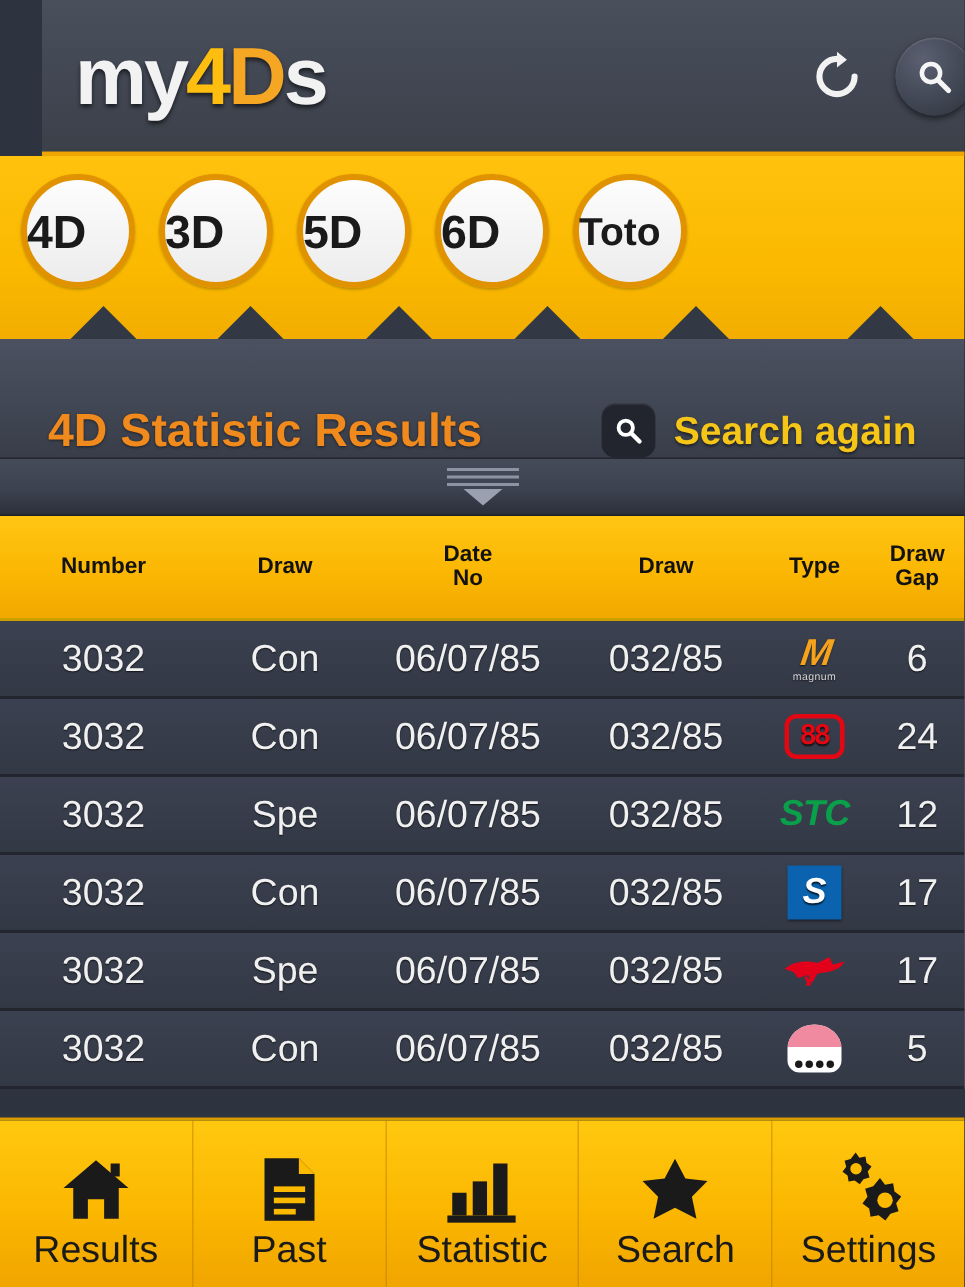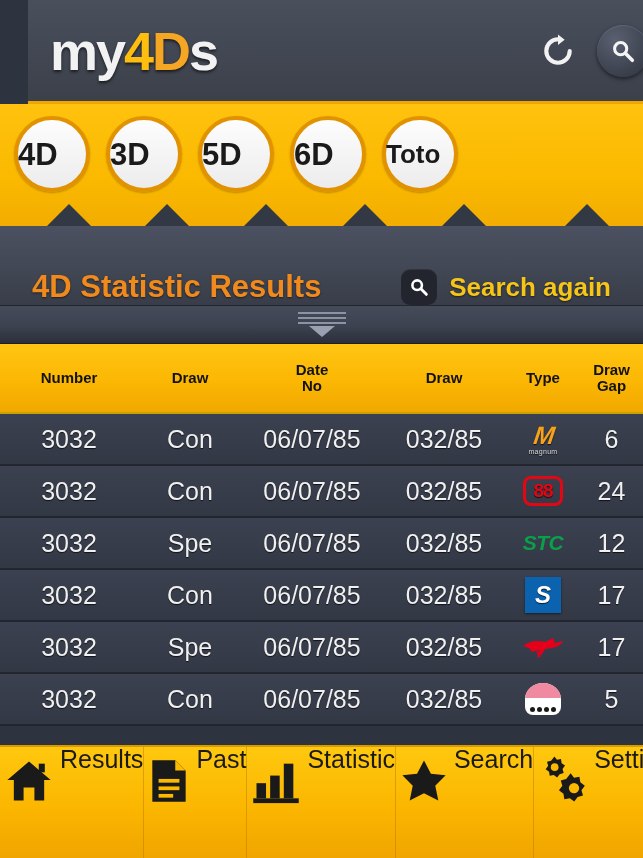--- a/index.html
+++ b/index.html
@@ -134,21 +134,21 @@
   .logo-box{ width:54px; height:42px; display:flex; align-items:center; justify-content:center;}
   .lg-magnum{ display:flex; flex-direction:column; align-items:center; line-height:1; }
   .lg-magnum .m{ font-size:25px; font-weight:bold; color:#f5a21d; font-style:italic;
     letter-spacing:-2px; transform:skewX(-8deg); }
   .lg-magnum .t{ font-size:7px; color:#d9d9d9; letter-spacing:.3px; }
   .lg-damacai{
     width:40px; height:30px; border:3px solid #e30613; border-radius:8px;
     display:flex; align-items:center; justify-content:center;
     font-size:19px; font-weight:bold; color:#e30613; letter-spacing:-1px;
   }
-  .lg-stc{ font-size:21px; font-weight:bold; font-style:italic; color:#0aa04a;
+  .lg-stc{ font-size:24px; font-weight:bold; font-style:italic; color:#0aa04a;
     letter-spacing:-.5px; text-shadow:none; }
   .lg-sabah{
     width:36px; height:36px; background:#0b63b0;
     display:flex; align-items:center; justify-content:center;
     font-size:24px; font-weight:bold; font-style:italic; color:#fff;
     box-shadow:0 1px 2px rgba(0,0,0,.5);
   }
   .lg-cash{ width:48px; height:30px; }
   .lg-sandakan{
     width:36px; height:32px; border-radius:50% 50% 8px 8px; overflow:hidden;
@@ -160,21 +160,21 @@
     display:flex; justify-content:center; gap:2px; }
   .lg-sandakan .dots i{ width:5px; height:5px; background:#1a1a1a; border-radius:50%; display:block; }
 
   
   .bottomnav{
     position:absolute; left:0; bottom:0; width:100%; height:113px;
     background:linear-gradient(180deg,#ffc80f 0%,#fbb600 55%,#f0a500 100%);
     display:flex; border-top:2px solid #d79b00;
   }
   .navitem{
-    flex:1; display:flex; flex-direction:row; 
+    flex:1; display:flex; flex-direction:column; align-items:center;
     justify-content:center; gap:2px; cursor:pointer;
     border-right:1px solid rgba(180,120,0,.45);
   }
   .navitem:last-child{ border-right:none; }
   .navicon{ height:60px; display:flex; align-items:flex-end; justify-content:center; }
   .navlabel{ font-size:25px; color:#1a1a1a; line-height:1; }
 </style>
 </head>
 <body>
 

